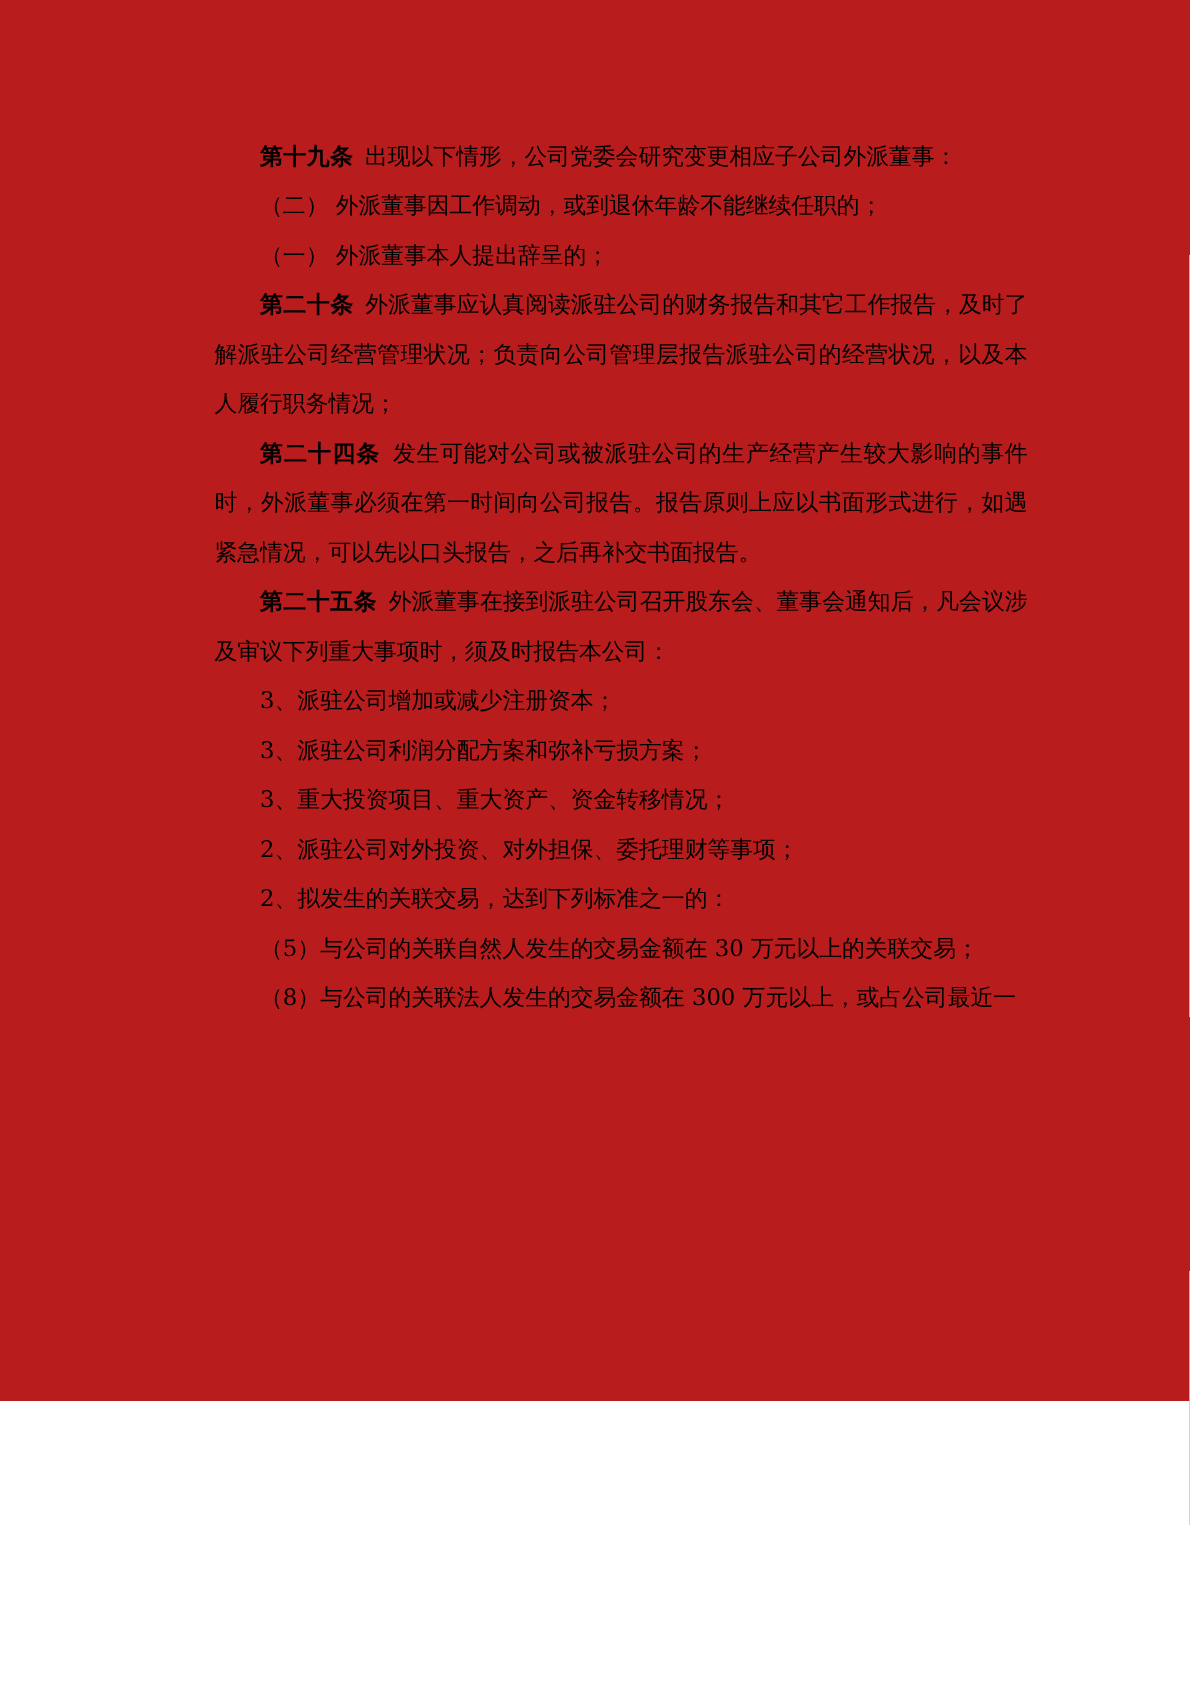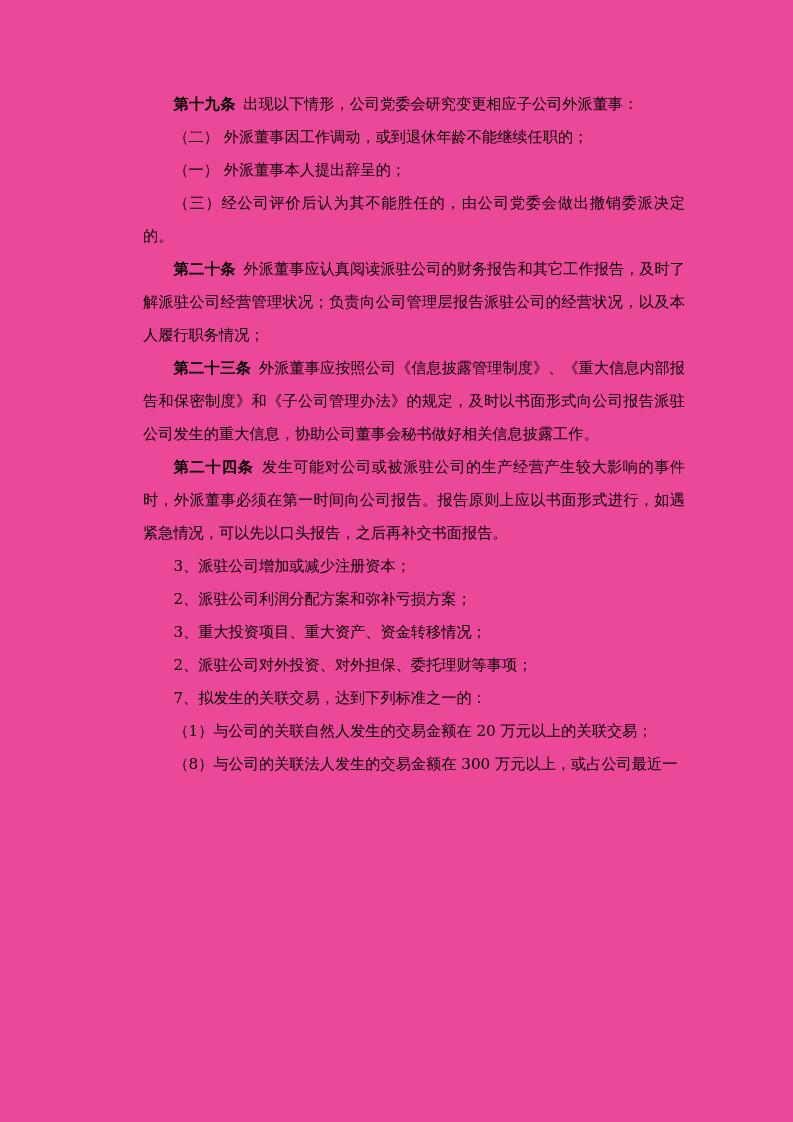--- a/index.html
+++ b/index.html
@@ -9,24 +9,24 @@
   }
   body {
     width: 793px;
     height: 1122px;
     font-family: "DejaVu Serif", "Liberation Serif", serif;
     color: #000000;
   }
   .page {
     position: relative;
     width: 793px;
-    height: 1122px;
+    height: 934px;
     box-sizing: border-box;
     padding: 88px 108px 60px 143px;
-    background: #ec4899;
+    background: #b91c1c;
   }
   .doc-body {
     font-size: 15.2px;
     line-height: 33px;
     text-align: justify;
     text-justify: inter-ideograph;
   }
   .para {
     margin: 0;
     text-indent: 2em;
@@ -41,25 +41,24 @@
   }
 </style>
 </head>
 <body>
 
 <div class="page">
   <div class="doc-body" id="doc-body">
       <p class="para"><span class="art">第十九条</span><span class="art-gap"></span><span>出现以下情形，公司党委会研究变更相应子公司外派董事：</span></p>
       <p class="para"><span>（二） 外派董事因工作调动，或到退休年龄不能继续任职的；</span></p>
       <p class="para"><span>（一） 外派董事本人提出辞呈的；</span></p>
-      <p class="para"><span>（三）经公司评价后认为其不能胜任的，由公司党委会做出撤销委派决定的。</span></p>
       <p class="para"><span class="art">第二十条</span><span class="art-gap"></span><span>外派董事应认真阅读派驻公司的财务报告和其它工作报告，及时了解派驻公司经营管理状况；负责向公司管理层报告派驻公司的经营状况，以及本人履行职务情况；</span></p>
-      <p class="para"><span class="art">第二十三条</span><span class="art-gap"></span><span>外派董事应按照公司《信息披露管理制度》、《重大信息内部报告和保密制度》和《子公司管理办法》的规定，及时以书面形式向公司报告派驻公司发生的重大信息，协助公司董事会秘书做好相关信息披露工作。</span></p>
       <p class="para"><span class="art">第二十四条</span><span class="art-gap"></span><span>发生可能对公司或被派驻公司的生产经营产生较大影响的事件时，外派董事必须在第一时间向公司报告。报告原则上应以书面形式进行，如遇紧急情况，可以先以口头报告，之后再补交书面报告。</span></p>
+      <p class="para"><span class="art">第二十五条</span><span class="art-gap"></span><span>外派董事在接到派驻公司召开股东会、董事会通知后，凡会议涉及审议下列重大事项时，须及时报告本公司：</span></p>
       <p class="para"><span>3、派驻公司增加或减少注册资本；</span></p>
-      <p class="para"><span>2、派驻公司利润分配方案和弥补亏损方案；</span></p>
+      <p class="para"><span>3、派驻公司利润分配方案和弥补亏损方案；</span></p>
       <p class="para"><span>3、重大投资项目、重大资产、资金转移情况；</span></p>
       <p class="para"><span>2、派驻公司对外投资、对外担保、委托理财等事项；</span></p>
-      <p class="para"><span>7、拟发生的关联交易，达到下列标准之一的：</span></p>
-      <p class="para"><span>（1）与公司的关联自然人发生的交易金额在 20 万元以上的关联交易；</span></p>
+      <p class="para"><span>2、拟发生的关联交易，达到下列标准之一的：</span></p>
+      <p class="para"><span>（5）与公司的关联自然人发生的交易金额在 30 万元以上的关联交易；</span></p>
       <p class="para"><span>（8）与公司的关联法人发生的交易金额在 300 万元以上，或占公司最近一</span></p>
     </div>
 </div>
 
 </body></html>

